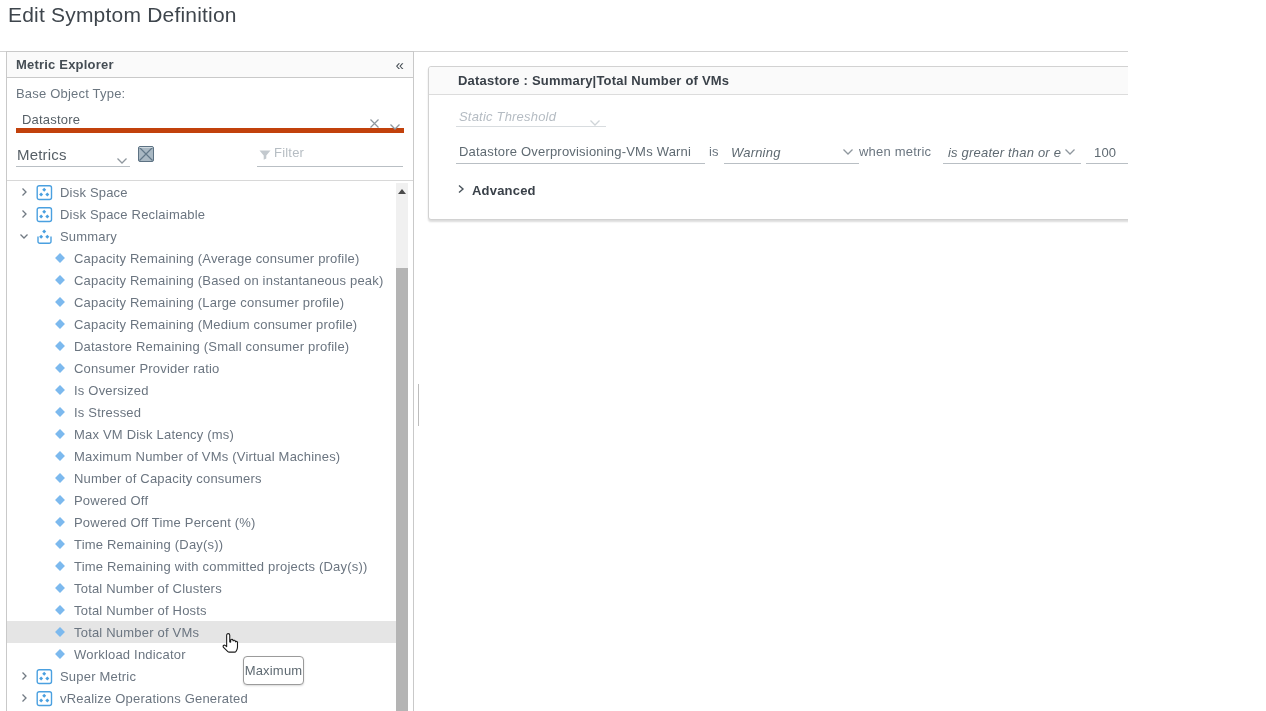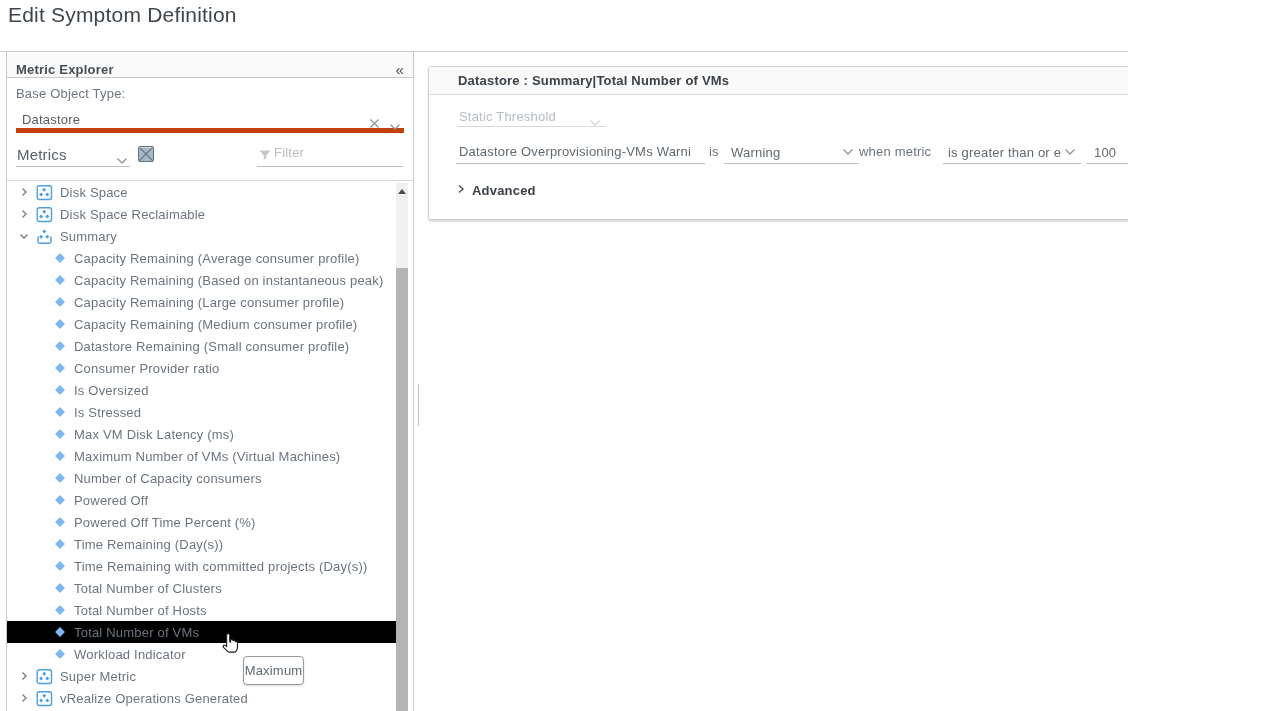--- a/index.html
+++ b/index.html
@@ -6,21 +6,21 @@
   html,body { background:#fff; }
   body { font-family:"Liberation Sans", sans-serif; }
   #stage { position:relative; width:1128px; height:711px; overflow:hidden; background:#fff; letter-spacing:.2px; }
 
   
   #page-title { position:absolute; left:8px; top:3px; font-size:21px; font-weight:300; color:#3e454c; }
   #top-rule { position:absolute; left:0; top:51px; width:1266px; height:1px; background:#d2d2d2; }
 
   
   #metric-explorer { position:absolute; left:6px; top:51px; width:408px; height:662px; border:1px solid #c9c9c9; background:#fff; }
-  .mx-header { height:26px; background:#fafafa; border-bottom:1px solid #c9c9c9; display:flex; align-items:flex-end; padding:0 9px; }
+  .mx-header { height:26px; background:#fafafa; border-bottom:1px solid #c9c9c9; display:flex; align-items:center; padding:0 9px; }
   .mx-title { font-size:13px; font-weight:bold; color:#454d54; }
   .mx-collapse { margin-left:auto; font-size:15px; color:#454d54; cursor:pointer; line-height:1; }
 
   .bot-label { margin:8px 0 0 9px; font-size:13px; color:#6b7680; }
   .combo { position:relative; margin:6px 9px 0; height:26px; border-bottom:5px solid #c2410c; }
   .combo .val { position:absolute; left:6px; top:5px; font-size:13px; color:#565f66; }
   .combo .clear { position:absolute; right:24px; top:8px; }
   .combo .cchev { position:absolute; right:3px; top:10px; }
 
   .mrow { display:flex; margin-top:8px; height:26px; align-items:stretch; }
@@ -29,38 +29,38 @@
   .metrics-select .cchev { position:absolute; right:2px; top:10px; }
   .mx-square { width:16px; height:16px; margin-left:8px; align-self:center; }
   .filter-box { position:relative; margin-left:auto; margin-right:10px; width:146px; border-bottom:1px solid #b9bfc4; }
   .filter-box svg { position:absolute; left:2px; top:8px; }
   .filter-box input { position:absolute; left:17px; top:4px; width:125px; border:none; outline:none; font-size:13px; color:#565f66; font-family:"Liberation Sans",sans-serif; letter-spacing:.2px; background:transparent; }
   .filter-box input::placeholder { color:#b6bdc3; opacity:1; }
 
   .tree { position:absolute; left:0; right:0; top:128px; bottom:0; border-top:1px solid #d8d8d8; overflow:hidden; }
   .tree-rows { margin-right:17px; }
   .trow { height:22px; display:flex; align-items:center; font-size:13px; color:#6b7580; cursor:default; }
-  .trow.sel { background:#000000; }
+  .trow.sel { background:#e5e5e5; }
   .trow .chev { width:13px; margin-left:11px; display:flex; align-items:center; }
   .trow .gicon { margin-left:5px; display:flex; align-items:center; }
   .trow .glabel { margin-left:7px; white-space:nowrap; }
   .trow .dicon { margin-left:47px; display:flex; align-items:center; }
   .trow .llabel { margin-left:8px; white-space:nowrap; }
 
   .vscroll { position:absolute; top:2px; right:5px; width:12px; bottom:0; background:#f0f0f0; }
   .vscroll .up-arrow { position:absolute; top:6px; left:2px; width:0; height:0; border-left:4px solid transparent; border-right:4px solid transparent; border-bottom:5px solid #4a4a4a; }
   .vscroll .thumb { position:absolute; top:85px; bottom:0; left:0; width:12px; background:#b4b4b4; }
 
   #splitter-grip { position:absolute; left:418px; top:384px; height:42px; width:1px; background:#bdbdbd; }
 
   
   #symptom-card { position:absolute; left:428px; top:66px; width:870px; height:154px; background:#fff; border:1px solid #d2d2d2; border-radius:3px; box-shadow:0 2px 2px rgba(0,0,0,.14); }
   .card-header { height:28px; background:#fafafa; border-bottom:1px solid #dcdcdc; border-radius:3px 3px 0 0; display:flex; align-items:center; padding-left:29px; font-size:13px; font-weight:bold; color:#3a4149; }
 
-  .select { position:relative; border-bottom:1px solid #b9bfc4; font-size:13px; color:#5f6a72; }
+  .select { position:relative; border-bottom:1px solid #b9bfc4; font-size:13px; color:#5f6a72;font-style:italic; }
   .select .schev { position:absolute; right:5px; top:6px; }
   .select.disabled { border-bottom-color:#d8dcdf; color:#b5bcc3; }
 
   .static-select { position:absolute; left:27px; top:42px; width:150px; height:18px; }
   .static-select .sval { position:absolute; left:3px; top:0; }
 
   .cond-label { position:absolute; font-size:13px; color:#6b7680; }
   .name-input { position:absolute; left:27px; top:71px; width:249px; height:26px; border-bottom:1px solid #b9bfc4; }
   .name-input input { width:100%; border:none; outline:none; font-size:13px; color:#5f6a72; font-family:"Liberation Sans",sans-serif; letter-spacing:.2px; padding:6px 0 0 3px; background:transparent; }
   #is-label { left:280px; top:77px; }

